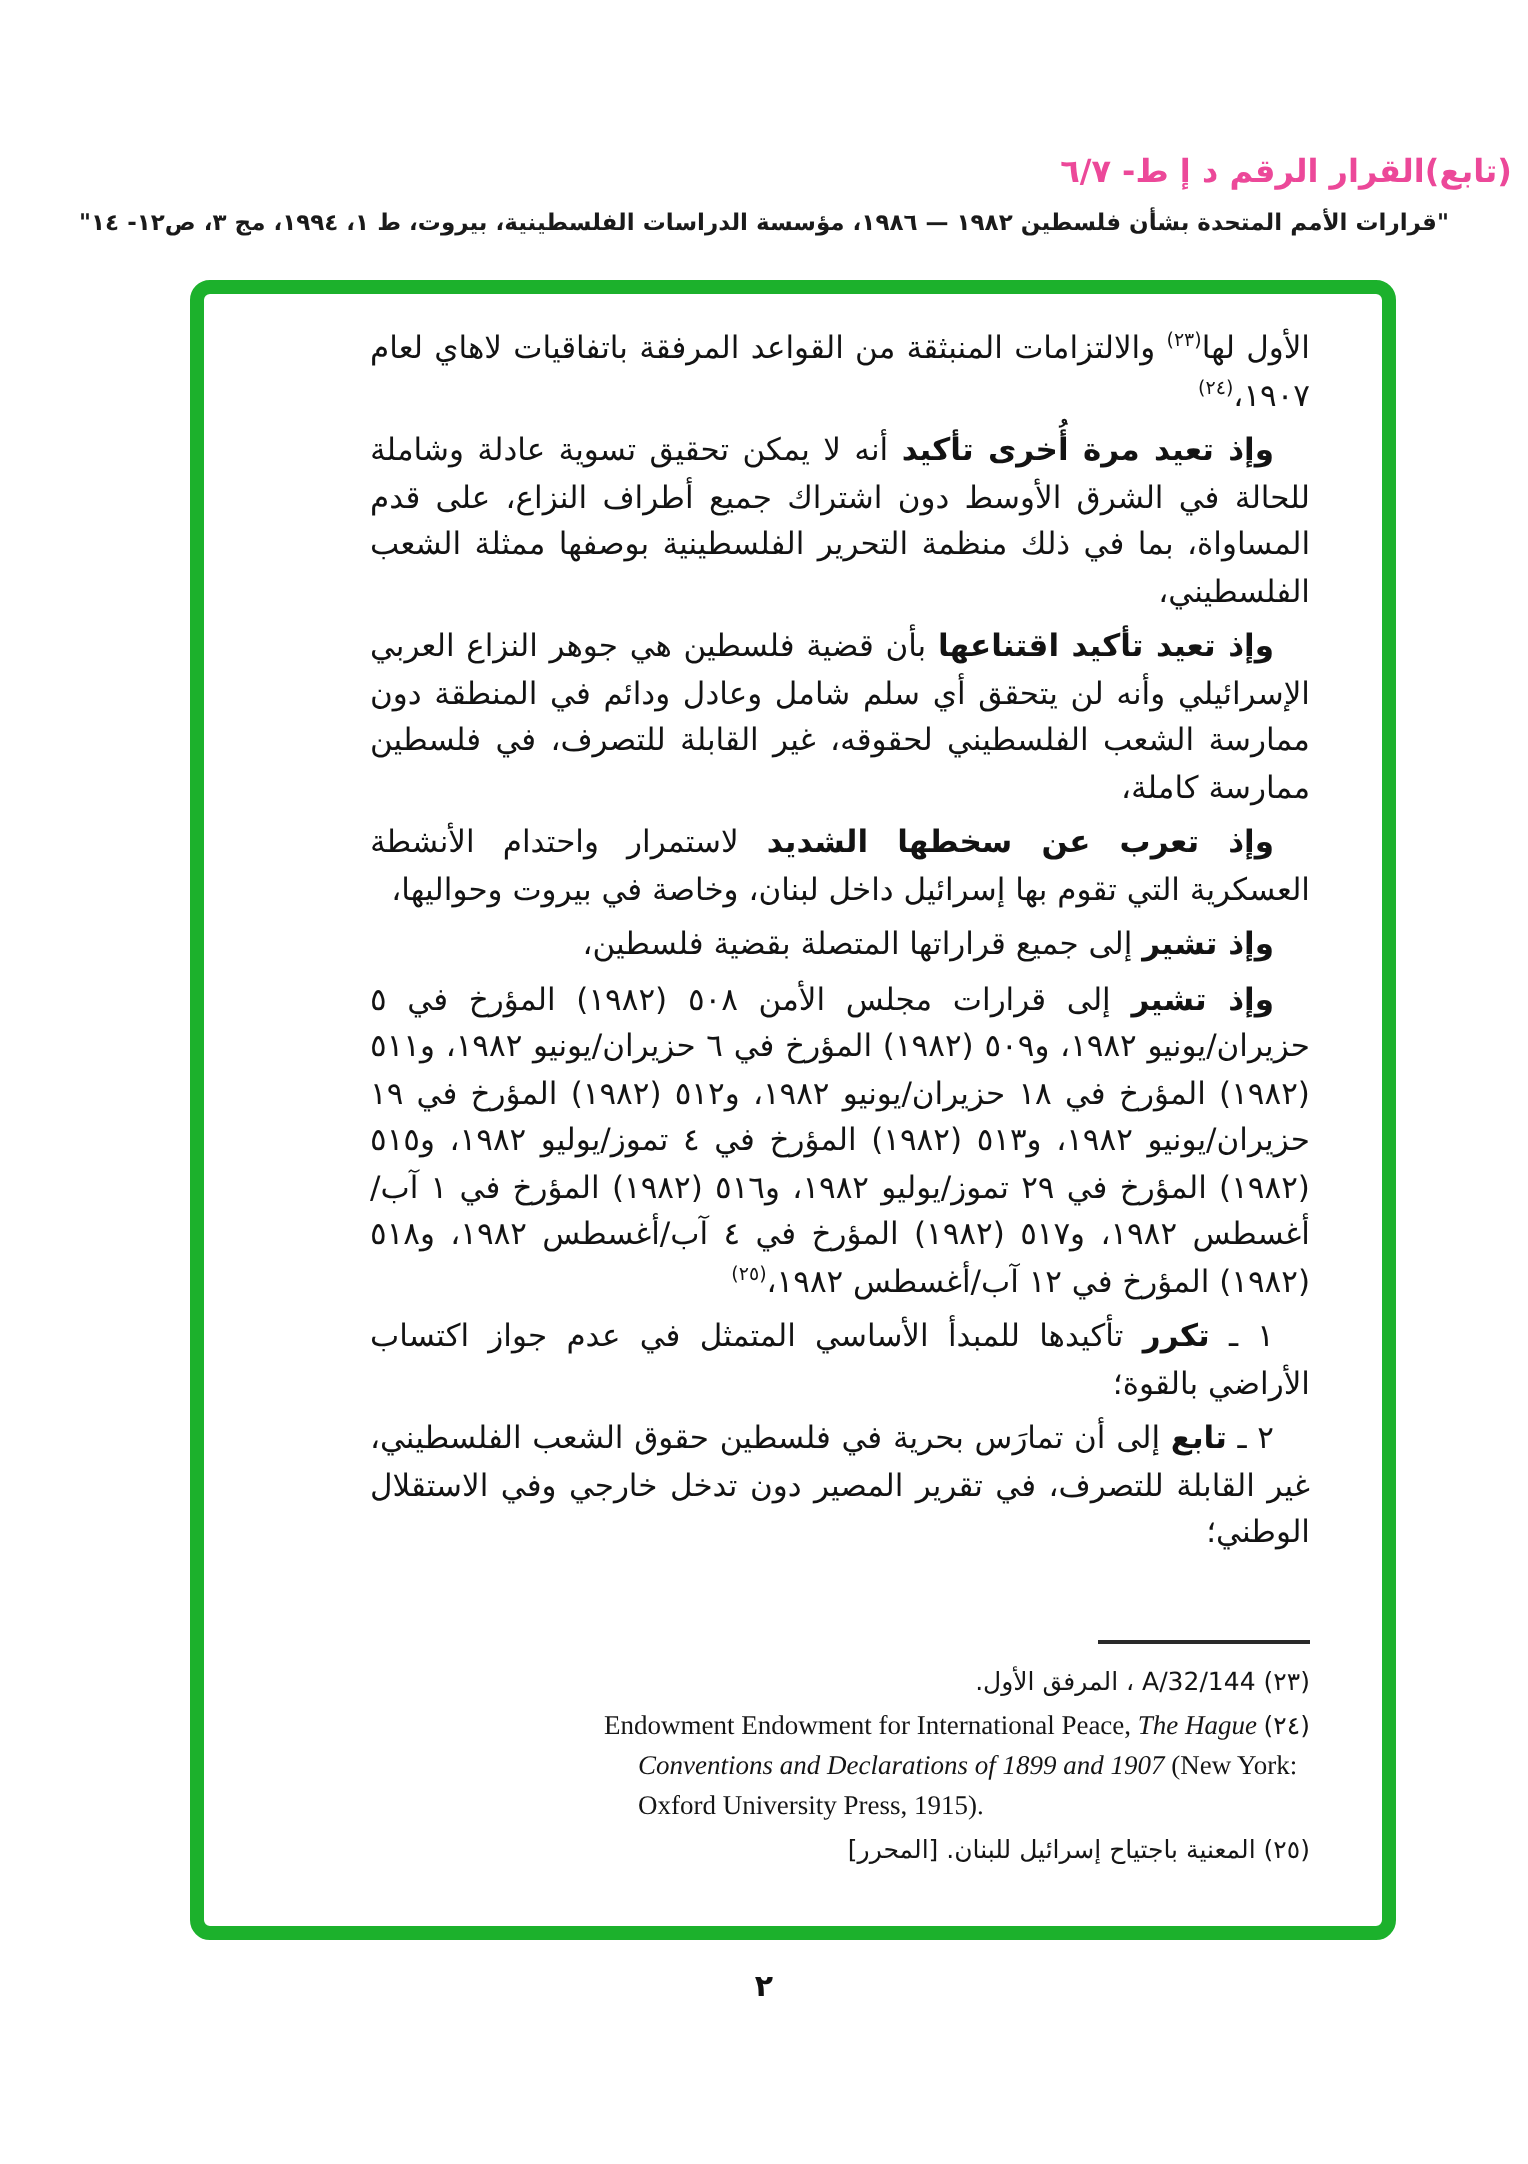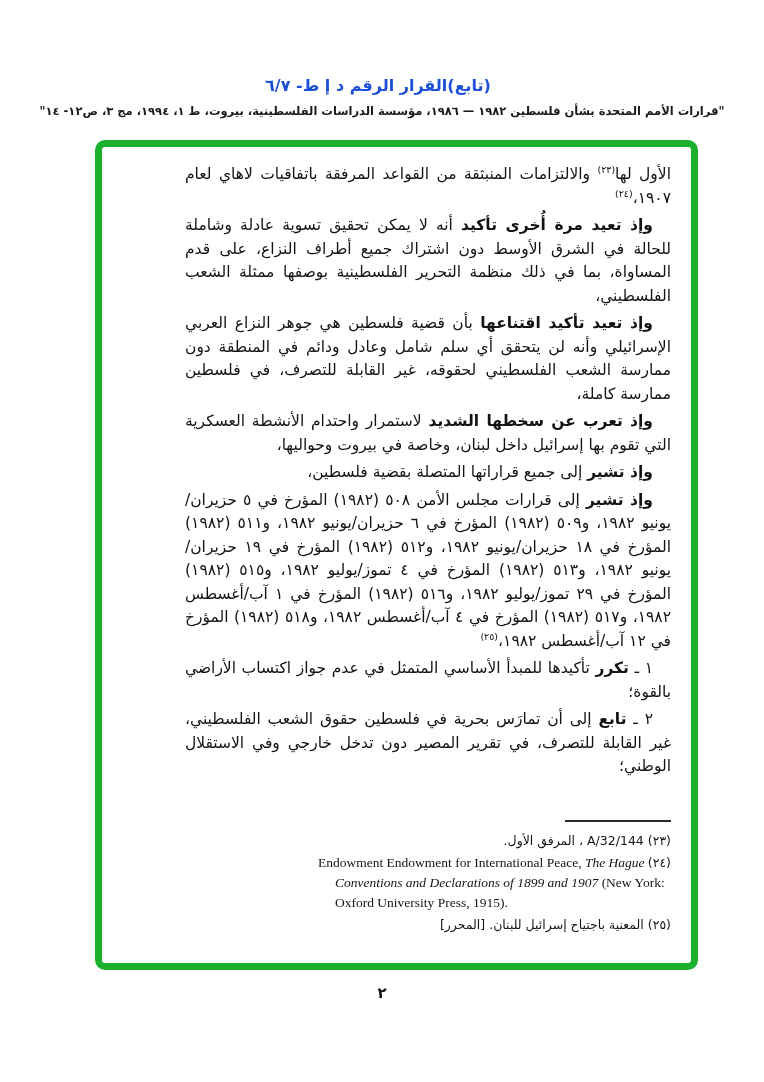--- a/index.html
+++ b/index.html
@@ -6,39 +6,39 @@
   body {
     width: 764px; height: 1082px;
     background: #ffffff;
     position: relative;
     font-family: "DejaVu Sans", sans-serif;
     color: #111111;
     overflow: hidden;
   }
   .header-title {
     position: absolute; top: 76px; left: 0; right: 8px;
-    text-align: center; direction: rtl;
-    font-size: 16px; font-weight: bold; color: #1d4ed8;
+    text-align: right; direction: rtl;
+    font-size: 16px; font-weight: bold; color: #ec4899;
     letter-spacing: 0px;
   }
   .header-citation {
     position: absolute; top: 104px; left: 24px; right: 24px;
     text-align: center; direction: rtl;
     font-size: 11.5px; font-weight: bold; color: #1a1a1a;
     white-space: nowrap;
   }
   .green-frame {
     position: absolute; left: 95px; top: 140px;
     width: 603px; height: 830px;
     box-sizing: border-box;
     border: 7px solid #1cb12c;
     border-radius: 10px;
     background: #ffffff;
     display: flex; flex-direction: column;
-    padding: 16px 20px 26px 83px;
+    padding: 16px 36px 26px 83px;
   }
   .doc-body {
     direction: rtl;
     text-align: justify;
     font-size: 15.5px;
     line-height: 23.5px;
     color: #131313;
   }
   .doc-body p { margin: 0 0 4px 0; }
   .doc-body p.indent { text-indent: 18px; }

